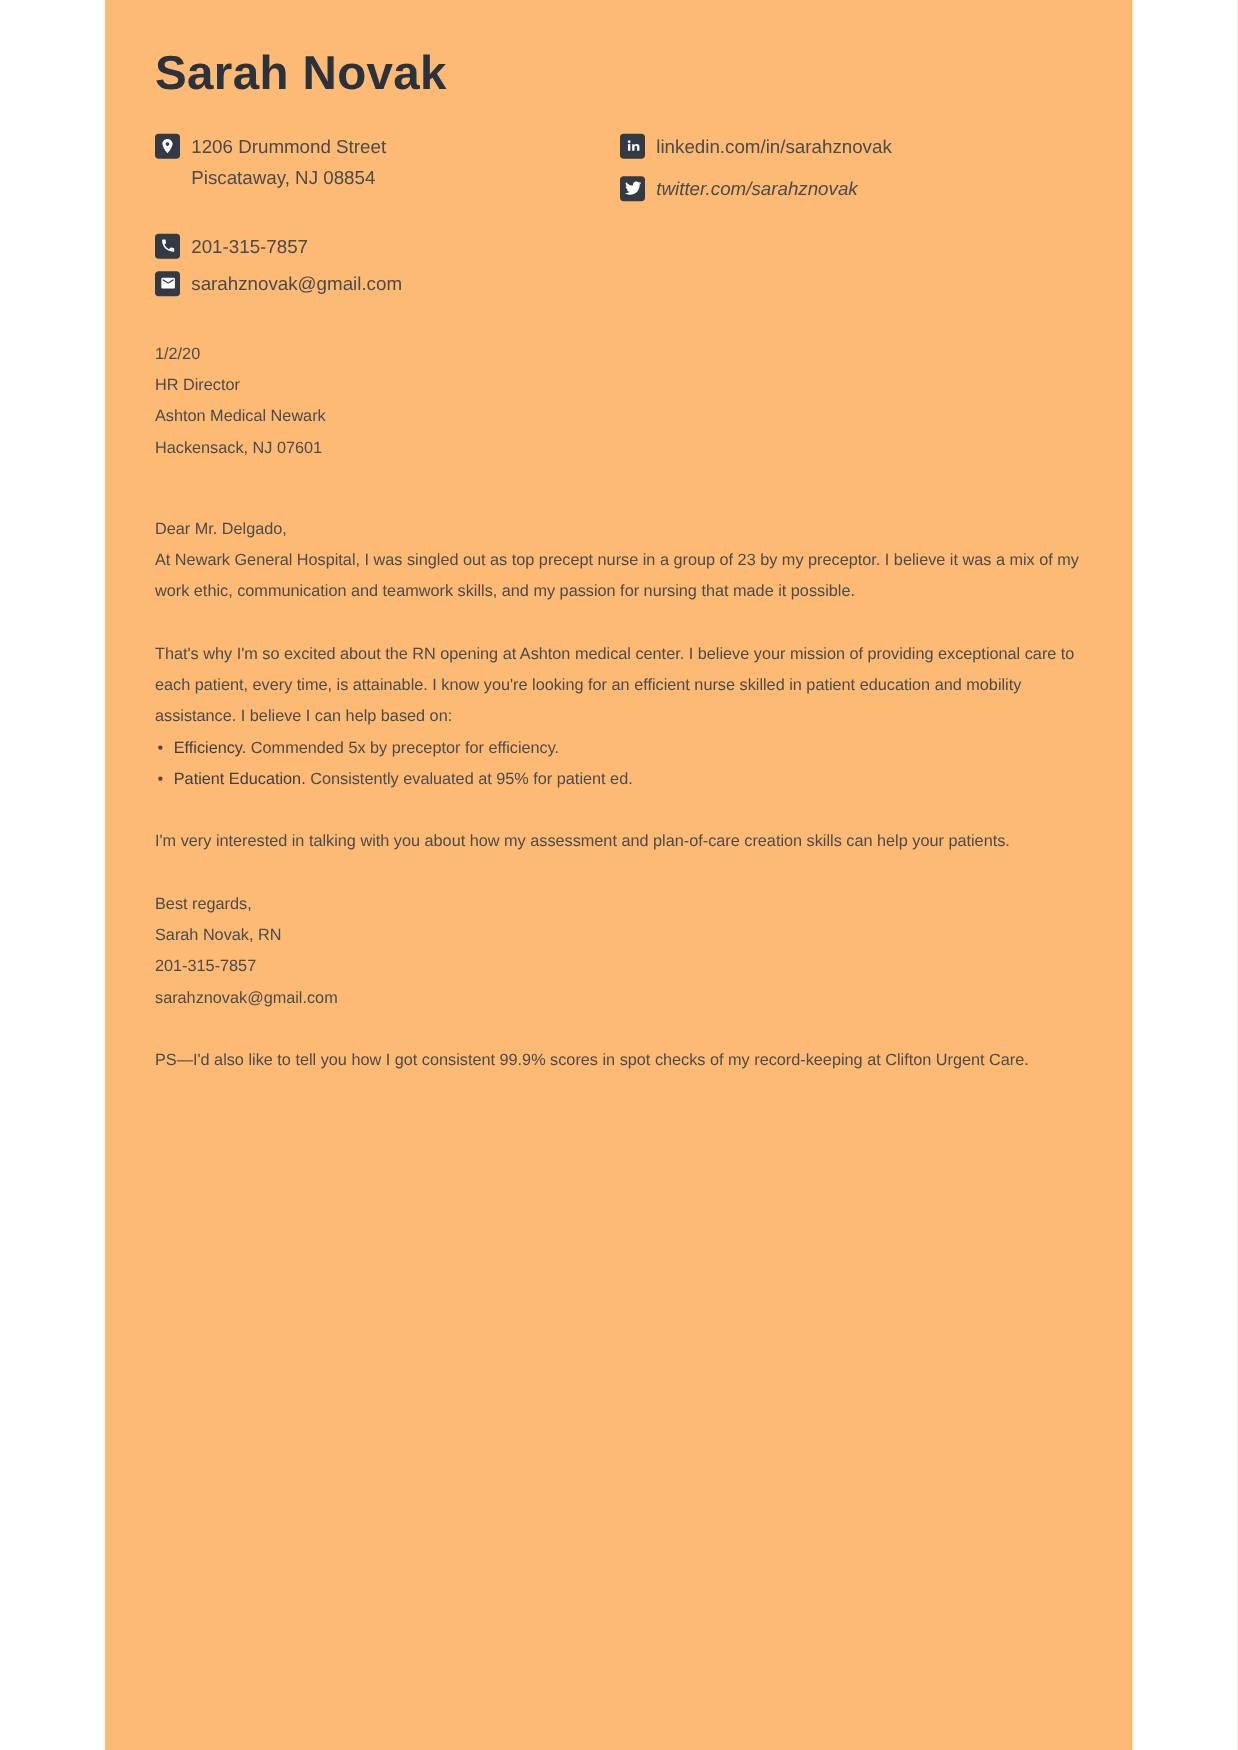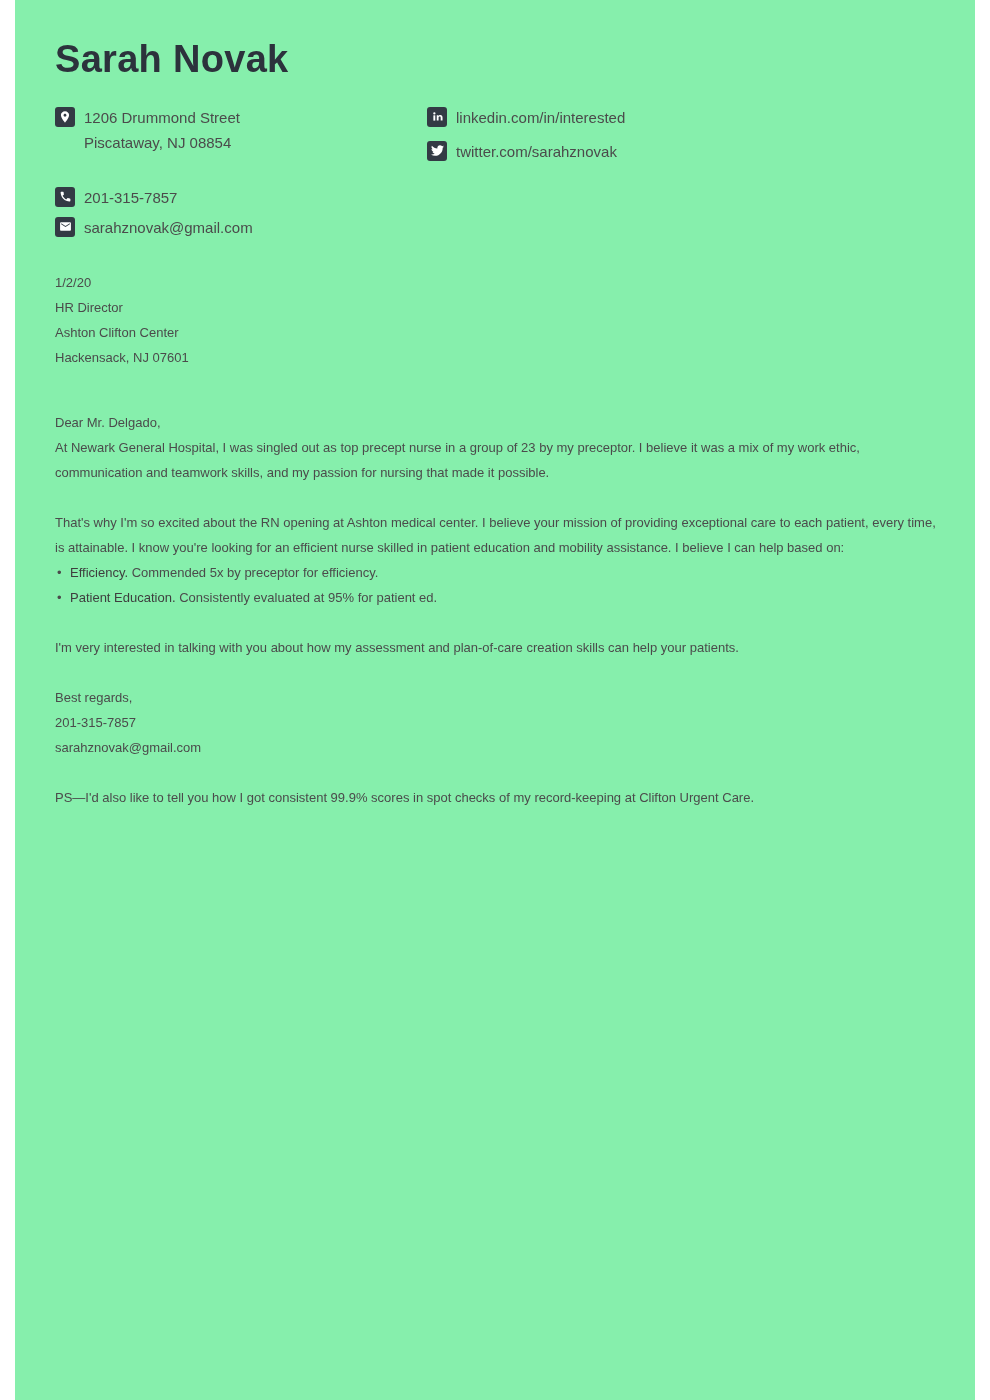--- a/index.html
+++ b/index.html
@@ -1,21 +1,21 @@
 <!DOCTYPE html>
 <html><head>
 <meta charset="utf-8">
 <style>
   * { box-sizing: border-box; }
   html, body { margin: 0; padding: 0; background: #ffffff; }
   .page {
-    width: 960px;
+    width: 822px;
     height: 1400px;
     margin: 0 auto;
-    background: #86efac;
+    background: #fdba74;
     padding: 38px 35px 0 40px;
     font-family: "Liberation Sans", "DejaVu Sans", sans-serif;
     color: #4b4b4b;
   }
   
   .name {
     margin: 0;
     font-size: 38px;
     line-height: 1.12;
     font-weight: 700;
@@ -51,21 +51,21 @@
   }
   .contact-item .cicon svg { display: block; }
   .contact-text {
     margin-left: 9px;
     font-size: 15px;
     line-height: 25px;
     color: #4b4b4b;
   }
   .contact-item.phone { margin-top: 30px; }
   .contact-item.email { margin-top: 5px; }
-  .contact-item.twitter { margin-top: 9px; }
+  .contact-item.twitter { margin-top: 9px; font-style: italic; }
   
   .letter {
     margin-top: 30px;
     font-size: 13px;
     line-height: 25px;
     color: #4b4b4b;
   }
   .letter p { margin: 0; }
   .date { margin-bottom: 15px; }
   .recipient { margin-bottom: 40px; }
@@ -136,61 +136,62 @@
     <div class="contact-right">
 
       <div class="contact-item linkedin">
         <span class="cicon">
           <svg width="13" height="13" viewBox="0 0 24 24" fill="#ffffff">
             <circle cx="6.2" cy="6.3" r="2.1"></circle>
             <rect x="4.4" y="9.8" width="3.5" height="9.8"></rect>
             <path d="M10.6 9.8h3.3v1.5c.5-.9 1.7-1.85 3.4-1.85 2.6 0 4 1.65 4 4.55v5.6h-3.4v-5.15c0-1.55-.65-2.45-1.9-2.45-1.3 0-2 .95-2 2.45v5.15h-3.4V9.8z"></path>
           </svg>
         </span>
-        <div class="contact-text">linkedin.com/in/interested</div>
+        <div class="contact-text">linkedin.com/in/sarahznovak</div>
       </div>
 
       <div class="contact-item twitter">
         <span class="cicon">
           <svg width="13" height="13" viewBox="0 0 24 24" fill="#ffffff">
             <path d="M23.954 4.569c-.885.389-1.83.654-2.825.775 1.014-.611 1.794-1.574 2.163-2.723-.951.555-2.005.959-3.127 1.184-.896-.959-2.173-1.559-3.591-1.559-2.717 0-4.92 2.203-4.92 4.917 0 .39.045.765.127 1.124C7.691 8.094 4.066 6.13 1.64 3.161c-.427.722-.666 1.561-.666 2.475 0 1.71.87 3.213 2.188 4.096-.807-.026-1.566-.248-2.228-.616v.061c0 2.385 1.693 4.374 3.946 4.827-.413.111-.849.171-1.296.171-.314 0-.615-.03-.916-.086.631 1.953 2.445 3.377 4.604 3.417-1.68 1.319-3.809 2.105-6.102 2.105-.39 0-.779-.023-1.17-.067 2.189 1.394 4.768 2.209 7.557 2.209 9.054 0 13.999-7.496 13.999-13.986 0-.209 0-.42-.015-.63.961-.689 1.8-1.56 2.46-2.548z"></path>
           </svg>
         </span>
         <div class="contact-text">twitter.com/sarahznovak</div>
       </div>
 
     </div>
   </div>
 
   <div class="letter">
 
     <p class="date">1/2/20</p>
 
     <div class="recipient">
       <p>HR Director</p>
-      <p>Ashton Clifton Center</p>
+      <p>Ashton Medical Newark</p>
       <p>Hackensack, NJ 07601</p>
     </div>
 
     <p class="salutation">Dear Mr. Delgado,</p>
 
     <p class="para">At Newark General Hospital, I was singled out as top precept nurse in a group of 23 by my preceptor. I believe it was a mix of my work ethic, communication and teamwork skills, and my passion for nursing that made it possible.</p>
 
     <p class="para tight">That's why I'm so excited about the RN opening at Ashton medical center. I believe your mission of providing exceptional care to each patient, every time, is attainable. I know you're looking for an efficient nurse skilled in patient education and mobility assistance. I believe I can help based on:</p>
 
     <ul class="bullets">
       <li><span class="bullet-label">Efficiency.</span> <span>Commended 5x by preceptor for efficiency.</span></li>
       <li><span class="bullet-label">Patient Education.</span> <span>Consistently evaluated at 95% for patient ed.</span></li>
     </ul>
 
     <p class="para">I'm very interested in talking with you about how my assessment and plan-of-care creation skills can help your patients.</p>
 
     <p class="closing">Best regards,</p>
 
     <div class="signature">
+      <p>Sarah Novak, RN</p>
       <p>201-315-7857</p>
       <p>sarahznovak@gmail.com</p>
     </div>
 
     <p class="ps">PS—I'd also like to tell you how I got consistent 99.9% scores in spot checks of my record-keeping at Clifton Urgent Care.</p>
 
   </div>
 </div>
 
 </body></html>

